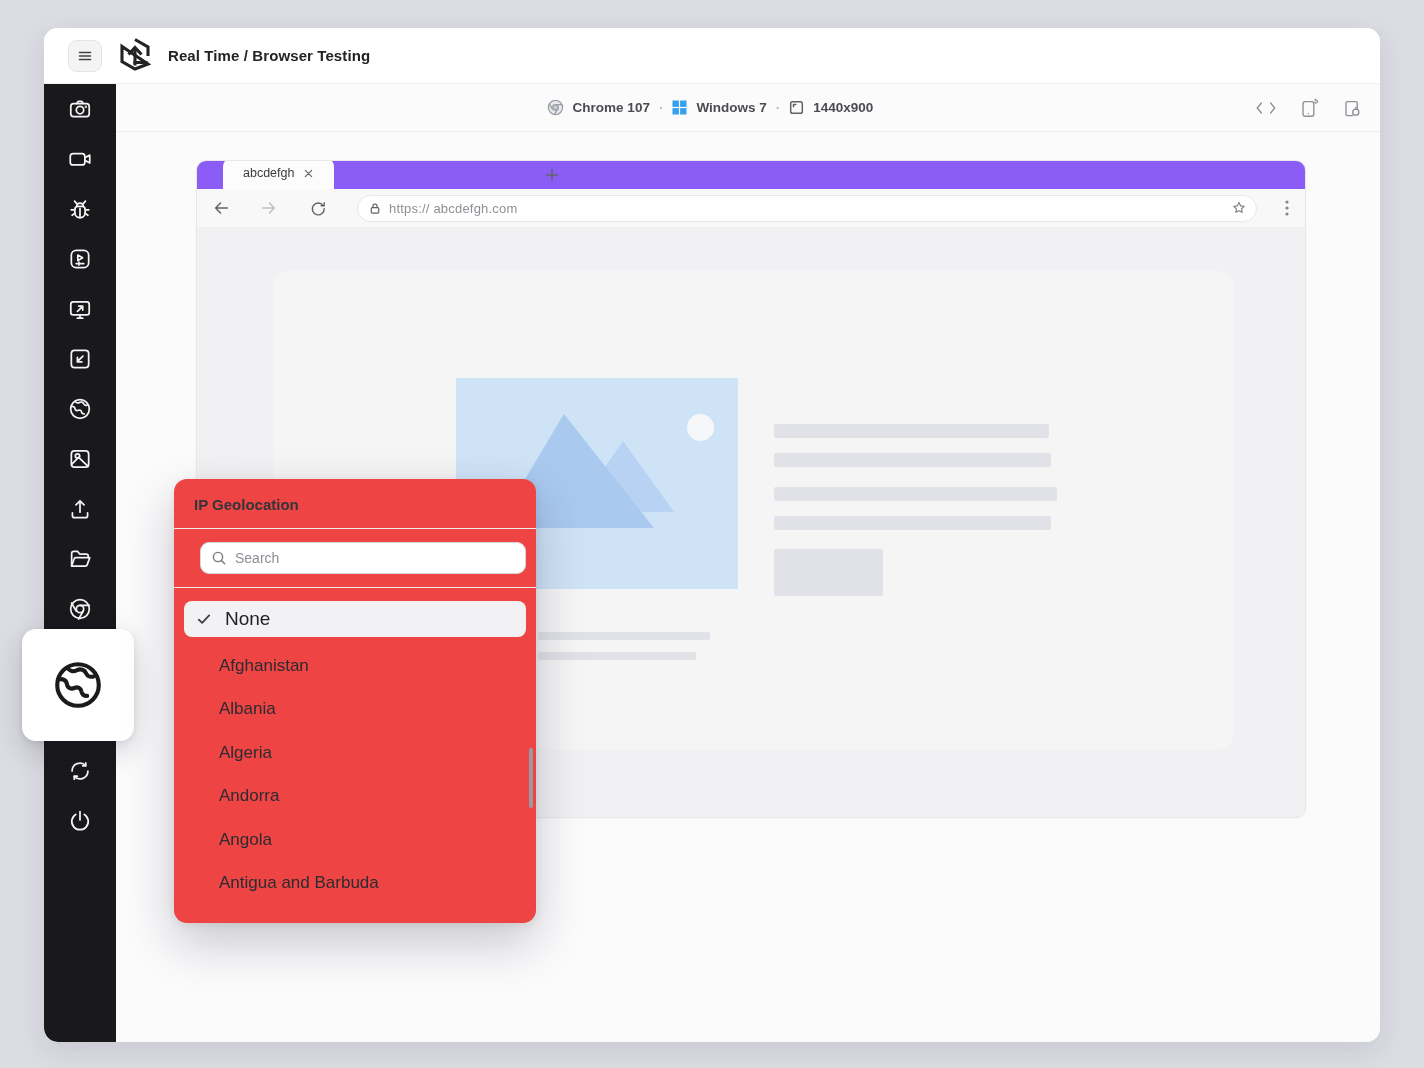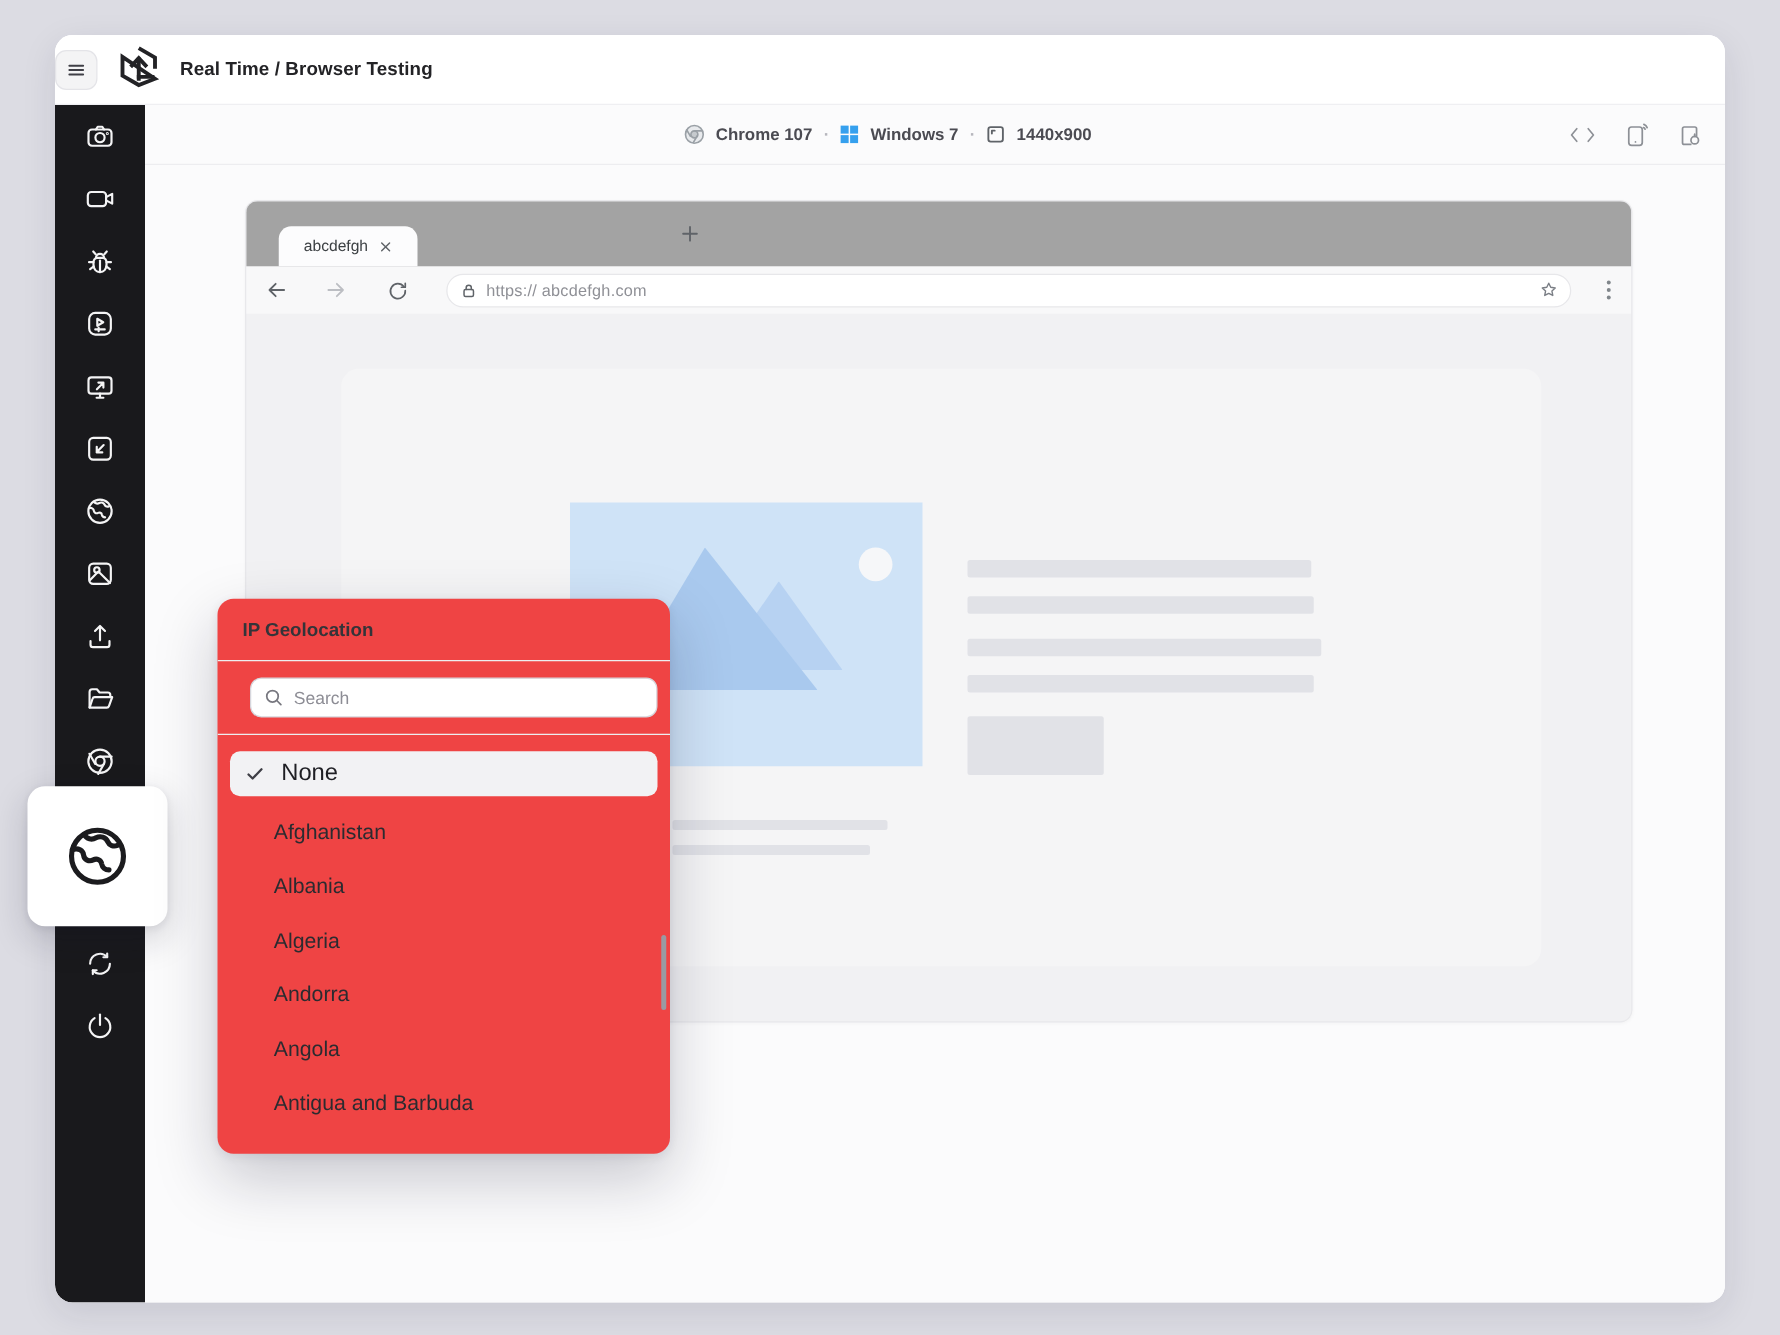--- a/index.html
+++ b/index.html
@@ -15,21 +15,21 @@
 
   
   .app {
     position:absolute; left:44px; top:28px; width:1336px; height:1014px;
     background:#ffffff; border-radius:14px;
     box-shadow:0 8px 28px rgba(30,30,60,.10);
     display:flex; flex-direction:column; overflow:hidden;
   }
   .app-header {
     height:56px; flex:0 0 56px; display:flex; align-items:center; gap:15px;
-    padding:0 0; background:#fff; border-bottom:1px solid #efeff2;
+    padding:0 24px; background:#fff; border-bottom:1px solid #efeff2;
   }
   .hamburger {
     width:34px; height:32px; border-radius:9px; background:#f4f4f5;
     border:1px solid #e4e4e8; display:flex; align-items:center; justify-content:center;
     color:#3f3f46; cursor:pointer;
   }
   .logo { color:#232326; }
   .app-title { font-size:15px; font-weight:700; color:#232326; letter-spacing:.1px; }
 
   .app-body { flex:1; display:flex; min-height:0; }
@@ -57,21 +57,21 @@
   .env .dot { color:#b6b6bd; font-weight:700; }
   .env-ic { display:flex; align-items:center; }
   .toolbar-right { position:absolute; right:18px; top:0; height:48px; display:flex; align-items:center; gap:24px; color:#8d9096; }
 
   
   .mock {
     position:absolute; left:80px; top:76px; width:1110px; height:658px;
     border-radius:10px; border:1px solid #e8e8eb; background:#f1f1f3;
     box-shadow:0 1px 3px rgba(0,0,0,.03); overflow:hidden;
   }
-  .tabstrip { height:52px; background:#a3a3a3; position:relative; }
+  .tabstrip { height:28px; background:#8b5cf6; position:relative; }
   .tab {
     position:absolute; left:26px; bottom:0; width:111px; height:32px;
     background:#fcfcfd; border-radius:10px 10px 0 0;
     display:flex; align-items:center; gap:10px; padding:0 10px 0 20px;
     font-size:12.5px; color:#3c4043; cursor:pointer;
   }
   .tab-close { color:#5f6368; display:flex; cursor:pointer; }
   .newtab { position:absolute; left:348px; top:50%; transform:translateY(-50%); color:#5f6368; cursor:pointer; display:flex; }
   .navbar { height:38px; background:#f8f8f9; display:flex; align-items:center; padding:0 14px 0 10px; gap:20px; }
   .nav-btn { width:28px; height:28px; display:flex; align-items:center; justify-content:center; cursor:pointer; }

